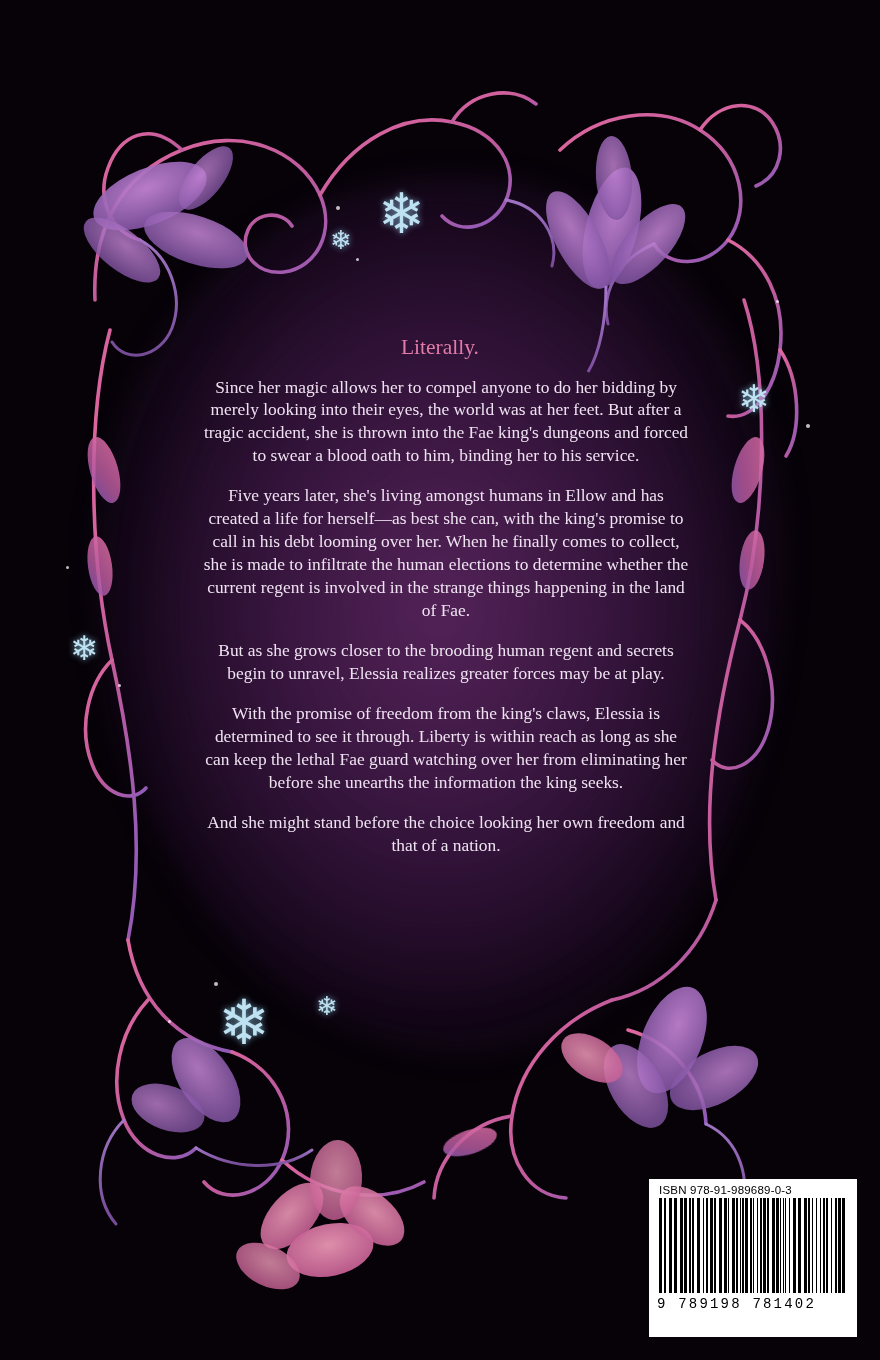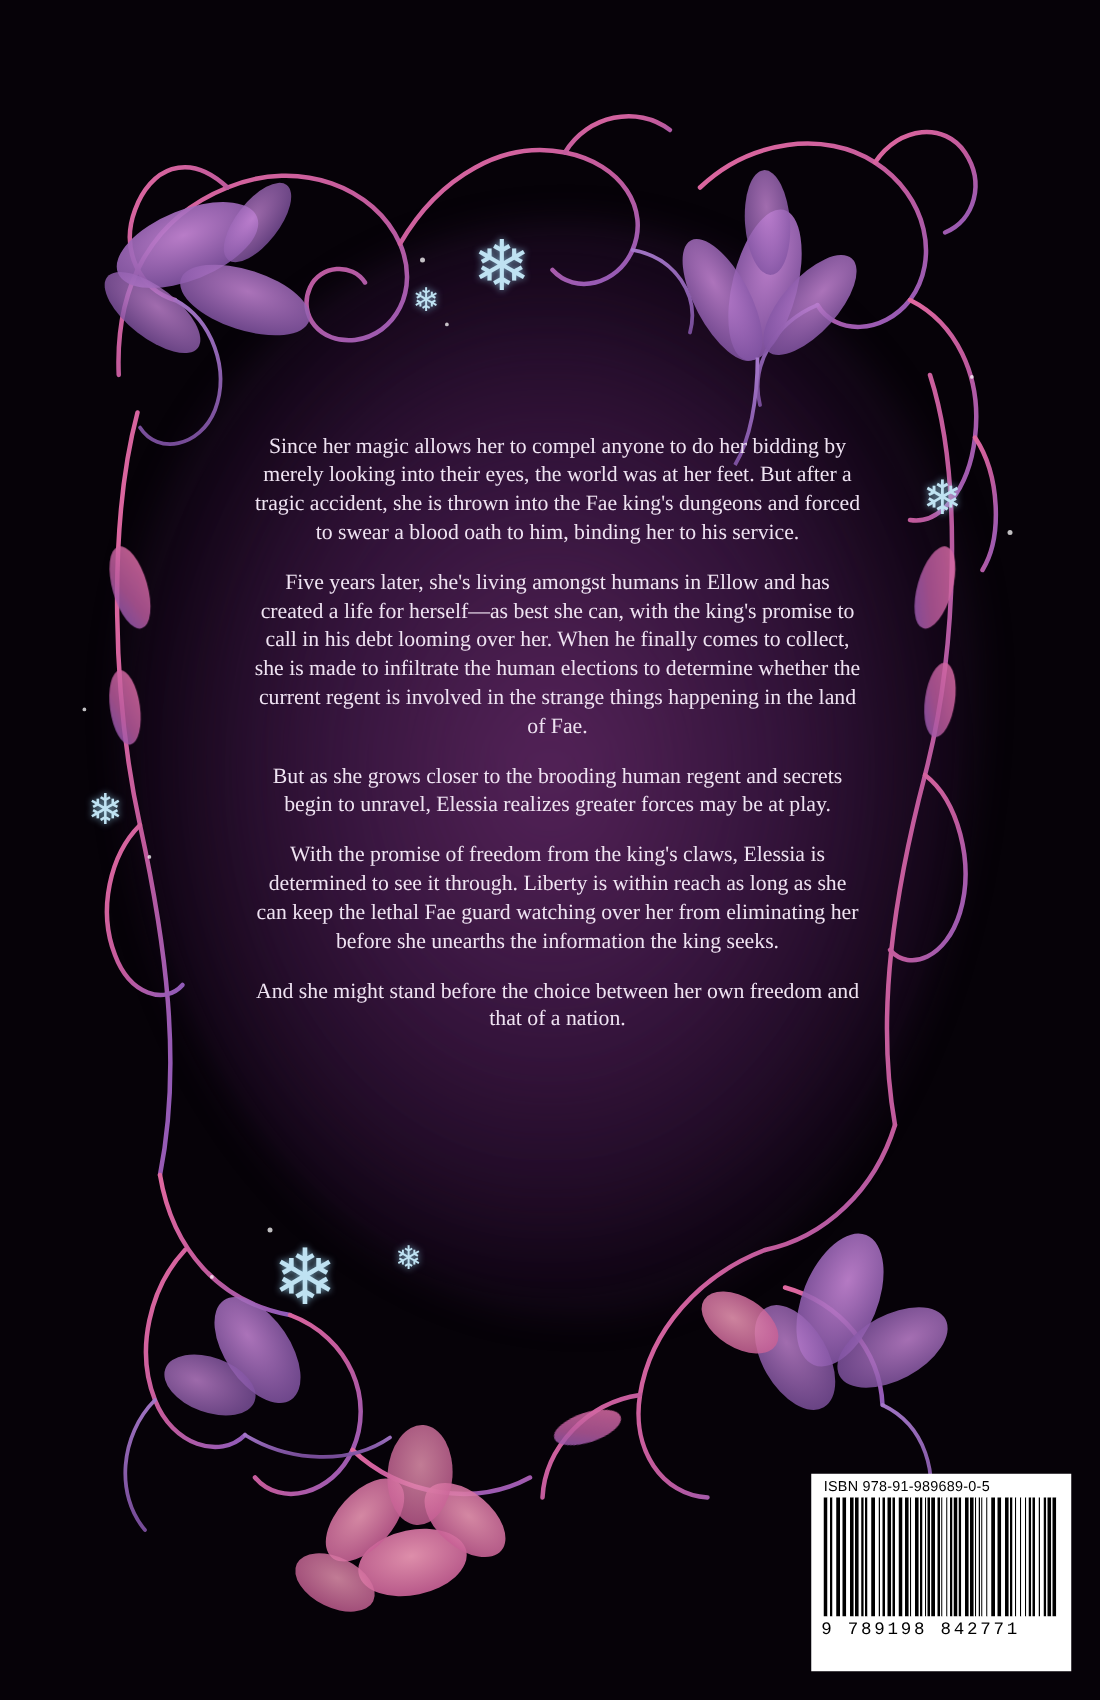--- a/index.html
+++ b/index.html
@@ -251,30 +251,31 @@
   <div class="dot" style="left:356px; top:258px; width:3px; height:3px;"></div>
   <div class="dot" style="left:776px; top:300px; width:3px; height:3px;"></div>
   <div class="dot" style="left:806px; top:424px; width:4px; height:4px;"></div>
   <div class="dot" style="left:66px; top:566px; width:3px; height:3px;"></div>
   <div class="dot" style="left:118px; top:684px; width:3px; height:3px;"></div>
   <div class="dot" style="left:214px; top:982px; width:4px; height:4px;"></div>
   <div class="dot" style="left:168px; top:1020px; width:3px; height:3px;"></div>
 
   <div class="blurb">
     <div class="headline">
+      <span class="l2">Literally.</span>
     </div>
     <p class="first">Since her magic allows her to compel anyone to do her bidding by merely looking into their eyes, the world was at her feet. But after a tragic accident, she is thrown into the Fae king's dungeons and forced to swear a blood oath to him, binding her to his service.</p>
     <p>Five years later, she's living amongst humans in Ellow and has created a life for herself—as best she can, with the king's promise to call in his debt looming over her. When he finally comes to collect, she is made to infiltrate the human elections to determine whether the current regent is involved in the strange things happening in the land of Fae.</p>
     <p>But as she grows closer to the brooding human regent and secrets begin to unravel, Elessia realizes greater forces may be at play.</p>
     <p>With the promise of freedom from the king's claws, Elessia is determined to see it through. Liberty is within reach as long as she can keep the lethal Fae guard watching over her from eliminating her before she unearths the information the king seeks.</p>
-    <p>And she might stand before the choice between her own freedom and that of a nation.</p>
+    <p>And she might stand before the choice looking her own freedom and that of a nation.</p>
   </div>
 
   <div class="barcode-box">
-    <div class="isbn-text">ISBN 978-91-989689-0-5</div>
+    <div class="isbn-text">ISBN 978-91-989689-0-3</div>
     <div class="bars" id="bars">
         <span style="width: 3px; background: rgb(0, 0, 0);"></span>
         <span style="width: 2px; background: rgb(255, 255, 255);"></span>
         <span style="width: 2px; background: rgb(0, 0, 0);"></span>
         <span style="width: 3px; background: rgb(255, 255, 255);"></span>
         <span style="width: 3px; background: rgb(0, 0, 0);"></span>
         <span style="width: 2px; background: rgb(255, 255, 255);"></span>
         <span style="width: 3px; background: rgb(0, 0, 0);"></span>
         <span style="width: 3px; background: rgb(255, 255, 255);"></span>
         <span style="width: 3px; background: rgb(0, 0, 0);"></span>
@@ -355,16 +356,16 @@
         <span style="width: 3px; background: rgb(255, 255, 255);"></span>
         <span style="width: 1px; background: rgb(0, 0, 0);"></span>
         <span style="width: 3px; background: rgb(255, 255, 255);"></span>
         <span style="width: 2px; background: rgb(0, 0, 0);"></span>
         <span style="width: 1px; background: rgb(255, 255, 255);"></span>
         <span style="width: 3px; background: rgb(0, 0, 0);"></span>
         <span style="width: 1px; background: rgb(255, 255, 255);"></span>
         <span style="width: 3px; background: rgb(0, 0, 0);"></span>
         <span style="width: 2px; background: rgb(255, 255, 255);"></span>
       </div>
-    <div class="barcode-digits">9 789198 842771</div>
+    <div class="barcode-digits">9 789198 781402</div>
   </div>
 
 </div>
 
 </body></html>

